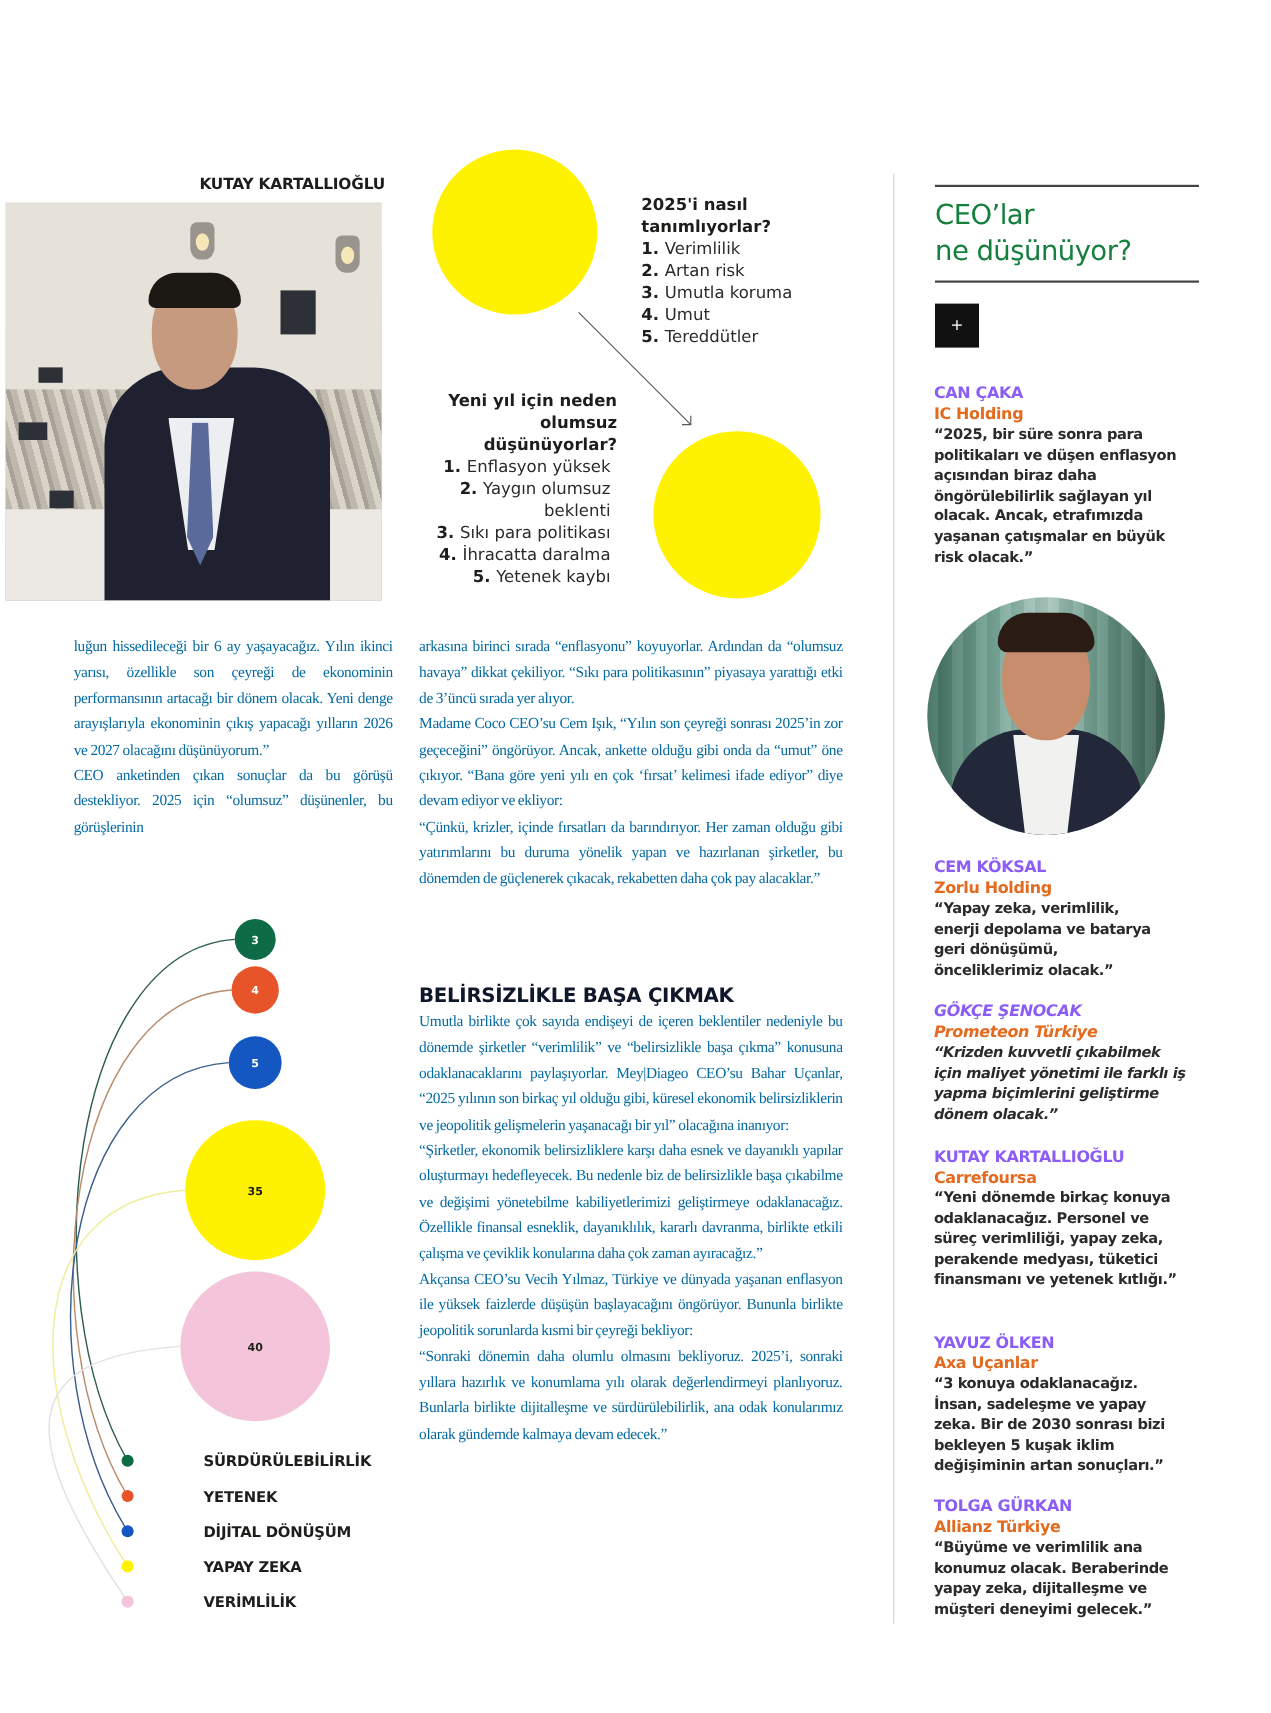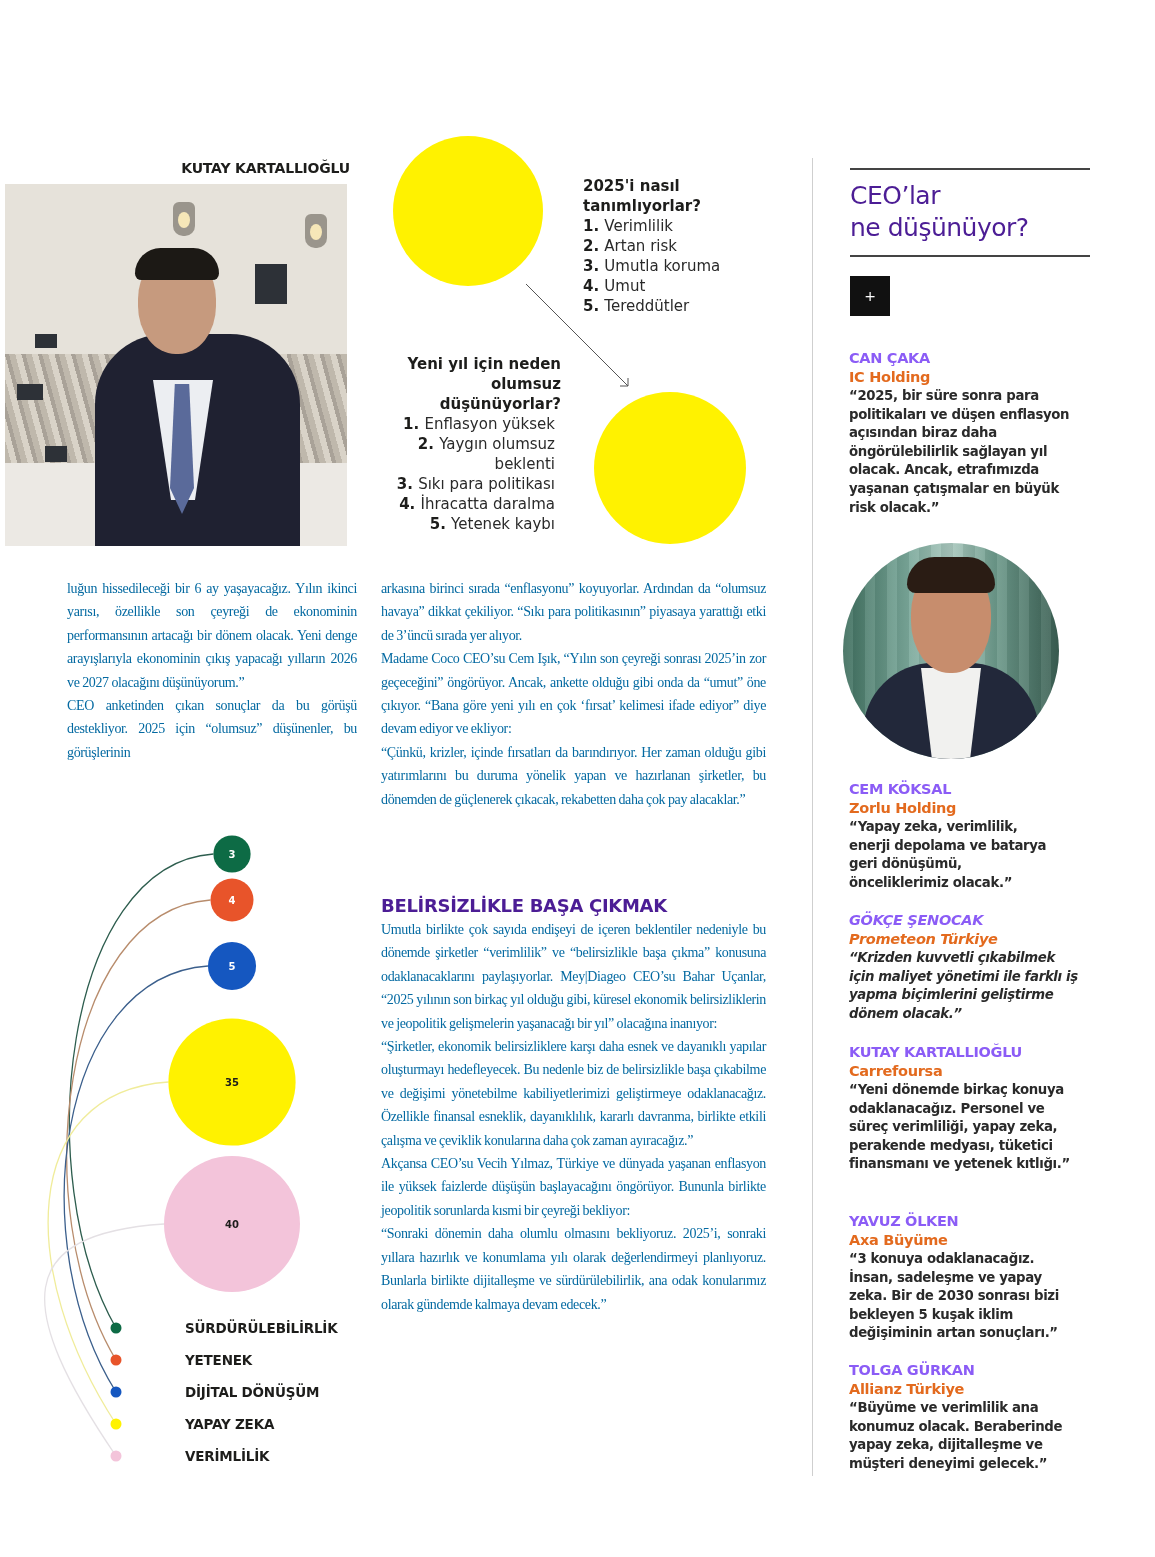--- a/index.html
+++ b/index.html
@@ -47,29 +47,29 @@
   .arrow-svg { position:absolute; left:520px; top:282px; }
 
   
   .col { position:absolute; font-family: Liberation Serif, serif; font-size: 14px; line-height: 23.4px;
          color:#0369a1; text-align: justify; letter-spacing: -0.35px; word-spacing: -0.5px; }
   .col p { margin: 0; }
   .col-left { left: 67px; top: 577px; width: 290px; }
   .col-mid { left: 381px; top: 577px; width: 385px; }
   .col-mid-2 { left: 381px; top: 918px; width: 385px; }
   .section-heading { font-family:"DejaVu Sans", sans-serif; font-weight:bold; font-size:18px; line-height:24px;
-    letter-spacing:-0.3px; color:#4c1d95; margin-bottom: 0; text-align:center; position:absolute; left:381px; top:894px; }
+    letter-spacing:-0.3px; color:#0f172a; margin-bottom: 0; text-align:center; position:absolute; left:381px; top:894px; }
 
   
   .vdivider { position:absolute; left:812px; top:158px; width:1px; height:1318px; background:#cfcfcf; }
 
   
   .sidebar-rule { position:absolute; left:850px; width:240px; height:1.5px; background:#444; }
   .sidebar-title { position:absolute; left:850px; top:180px; width:240px; font-family:"DejaVu Sans", sans-serif;
-    font-size:25px; line-height:32px; color:#4c1d95; letter-spacing:-0.5px; }
+    font-size:25px; line-height:32px; color:#15803d; letter-spacing:-0.5px; }
   .plus-box { position:absolute; left:850px; top:276px; width:40px; height:40px; background:#111;
     color:#fff; font-family:"DejaVu Sans", sans-serif; font-size:14px; display:flex; align-items:center; justify-content:center; }
   .ceo { position:absolute; left:849px; width:240px; font-family:"DejaVu Sans", sans-serif; }
   .ceo .name { font-weight:bold; font-size:14.5px; line-height:19px; color:#8b5cf6; letter-spacing:-0.3px; }
   .ceo .company { font-weight:bold; font-size:14.5px; line-height:19px; color:#e36a1e; letter-spacing:-0.3px; }
   .ceo .quote { font-weight:bold; font-size:13.3px; line-height:18.6px; color:#2a2a2a; letter-spacing:-0.35px; }
 
   .ceo-portrait { position:absolute; left:843px; top:543px; width:216px; height:216px; border-radius:50%;
     overflow:hidden; background: linear-gradient(90deg,#3f6e5e 0%,#7aa89a 30%,#a9c7bd 50%,#6e9b8c 70%,#3a5e52 100%); }
   .ceo-portrait .stripes { position:absolute; inset:0;
@@ -195,21 +195,21 @@
 </div>
 
 <div class="ceo" style="top:1043px;">
   <div class="name">KUTAY KARTALLIOĞLU</div>
   <div class="company">Carrefoursa</div>
   <div class="quote" style="width:226px;">“Yeni dönemde birkaç konuya odaklanacağız. Personel ve süreç verimliliği, yapay zeka, perakende medyası, tüketici finansmanı ve yetenek kıtlığı.”</div>
 </div>
 
 <div class="ceo" style="top:1212px;">
   <div class="name">YAVUZ ÖLKEN</div>
-  <div class="company">Axa Büyüme</div>
+  <div class="company">Axa Uçanlar</div>
   <div class="quote" style="width:228px;">“3 konuya odaklanacağız. İnsan, sadeleşme ve yapay zeka. Bir de 2030 sonrası bizi bekleyen 5 kuşak iklim değişiminin artan sonuçları.”</div>
 </div>
 
 <div class="ceo" style="top:1361px;">
   <div class="name">TOLGA GÜRKAN</div>
   <div class="company">Allianz Türkiye</div>
   <div class="quote" style="width:228px;">“Büyüme ve verimlilik ana konumuz olacak. Beraberinde yapay zeka, dijitalleşme ve müşteri deneyimi gelecek.”</div>
 </div>
 
 <svg id="bubble-chart" width="360" height="660">

